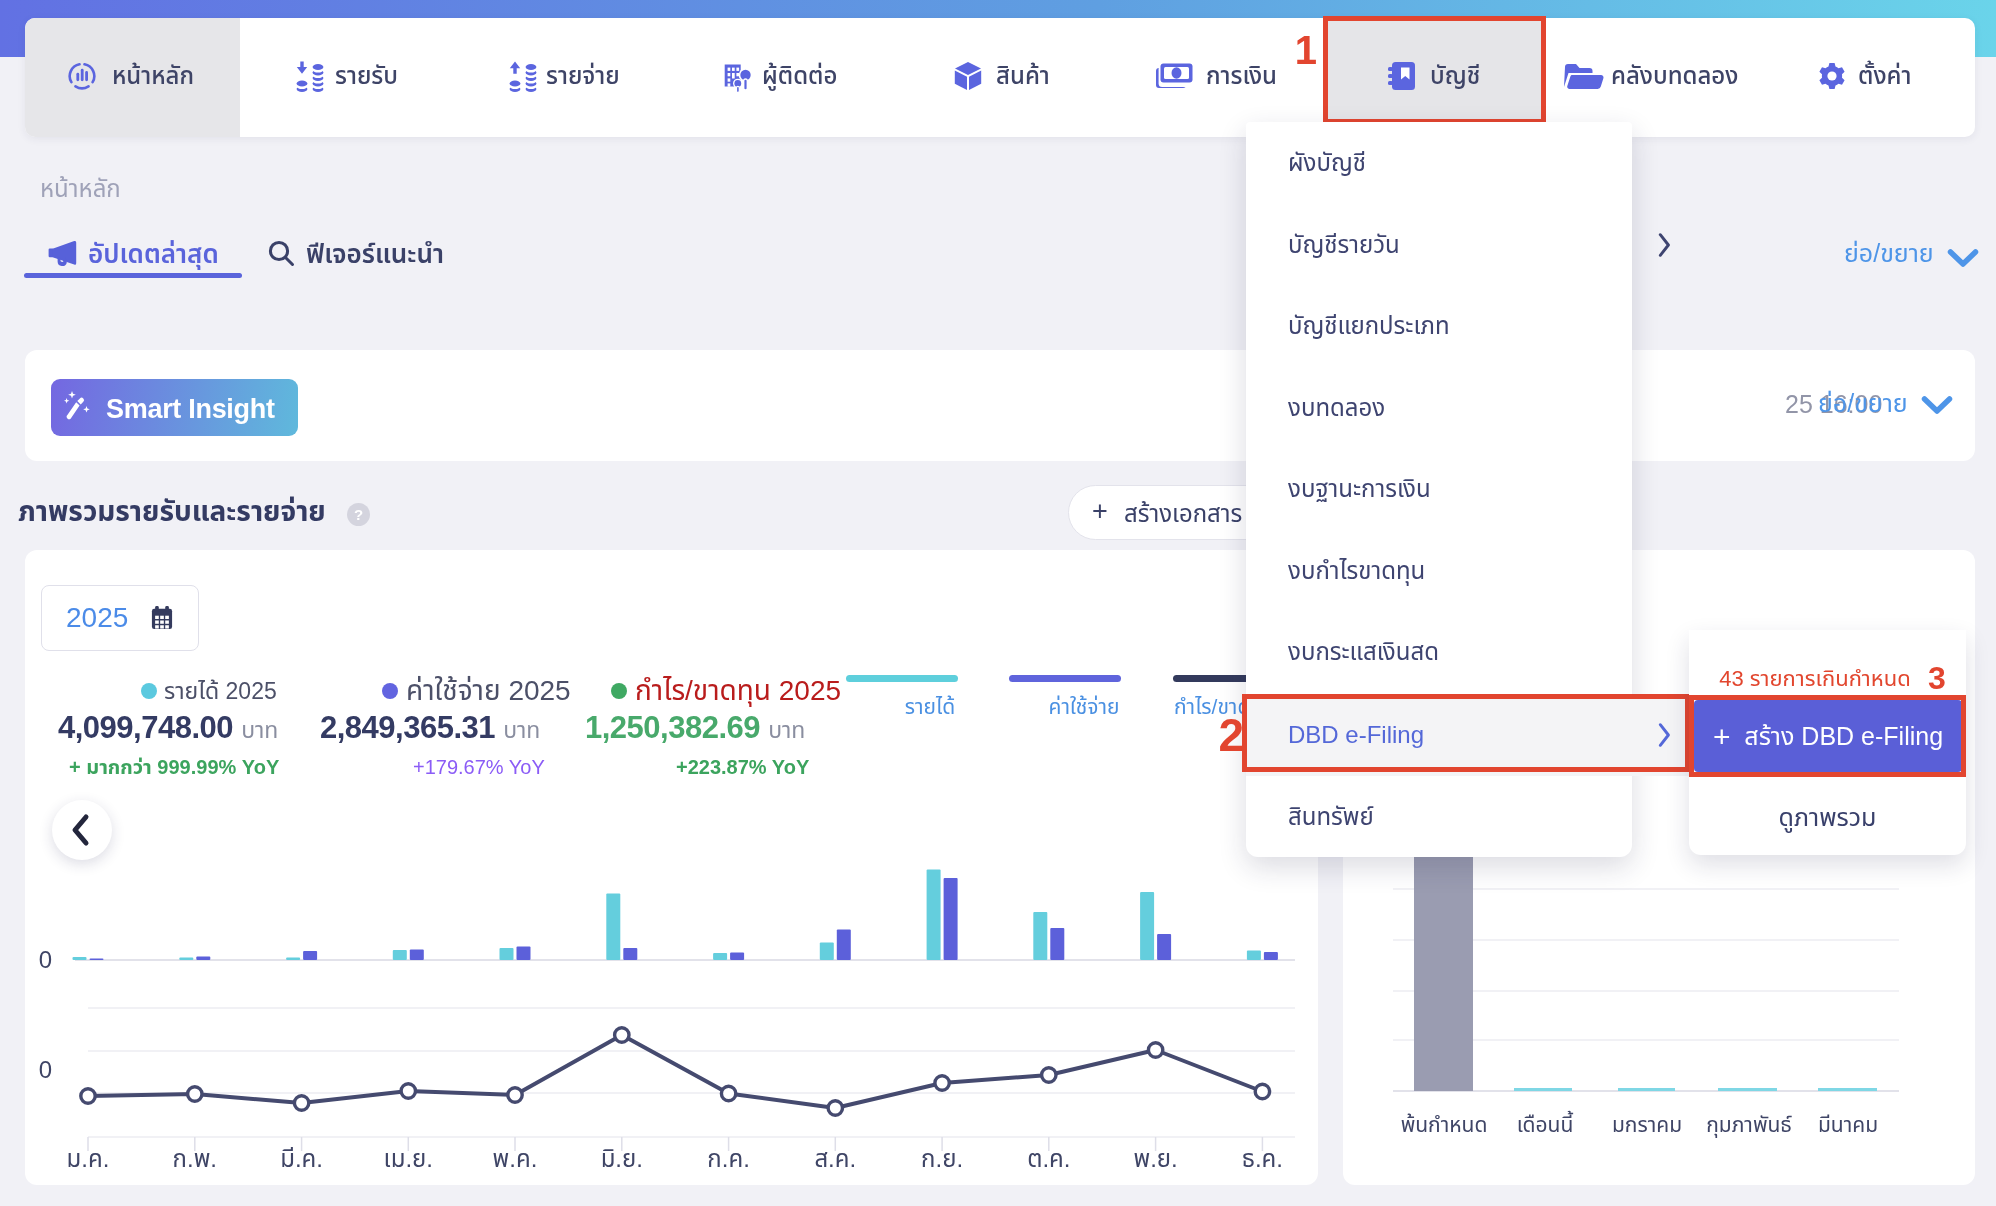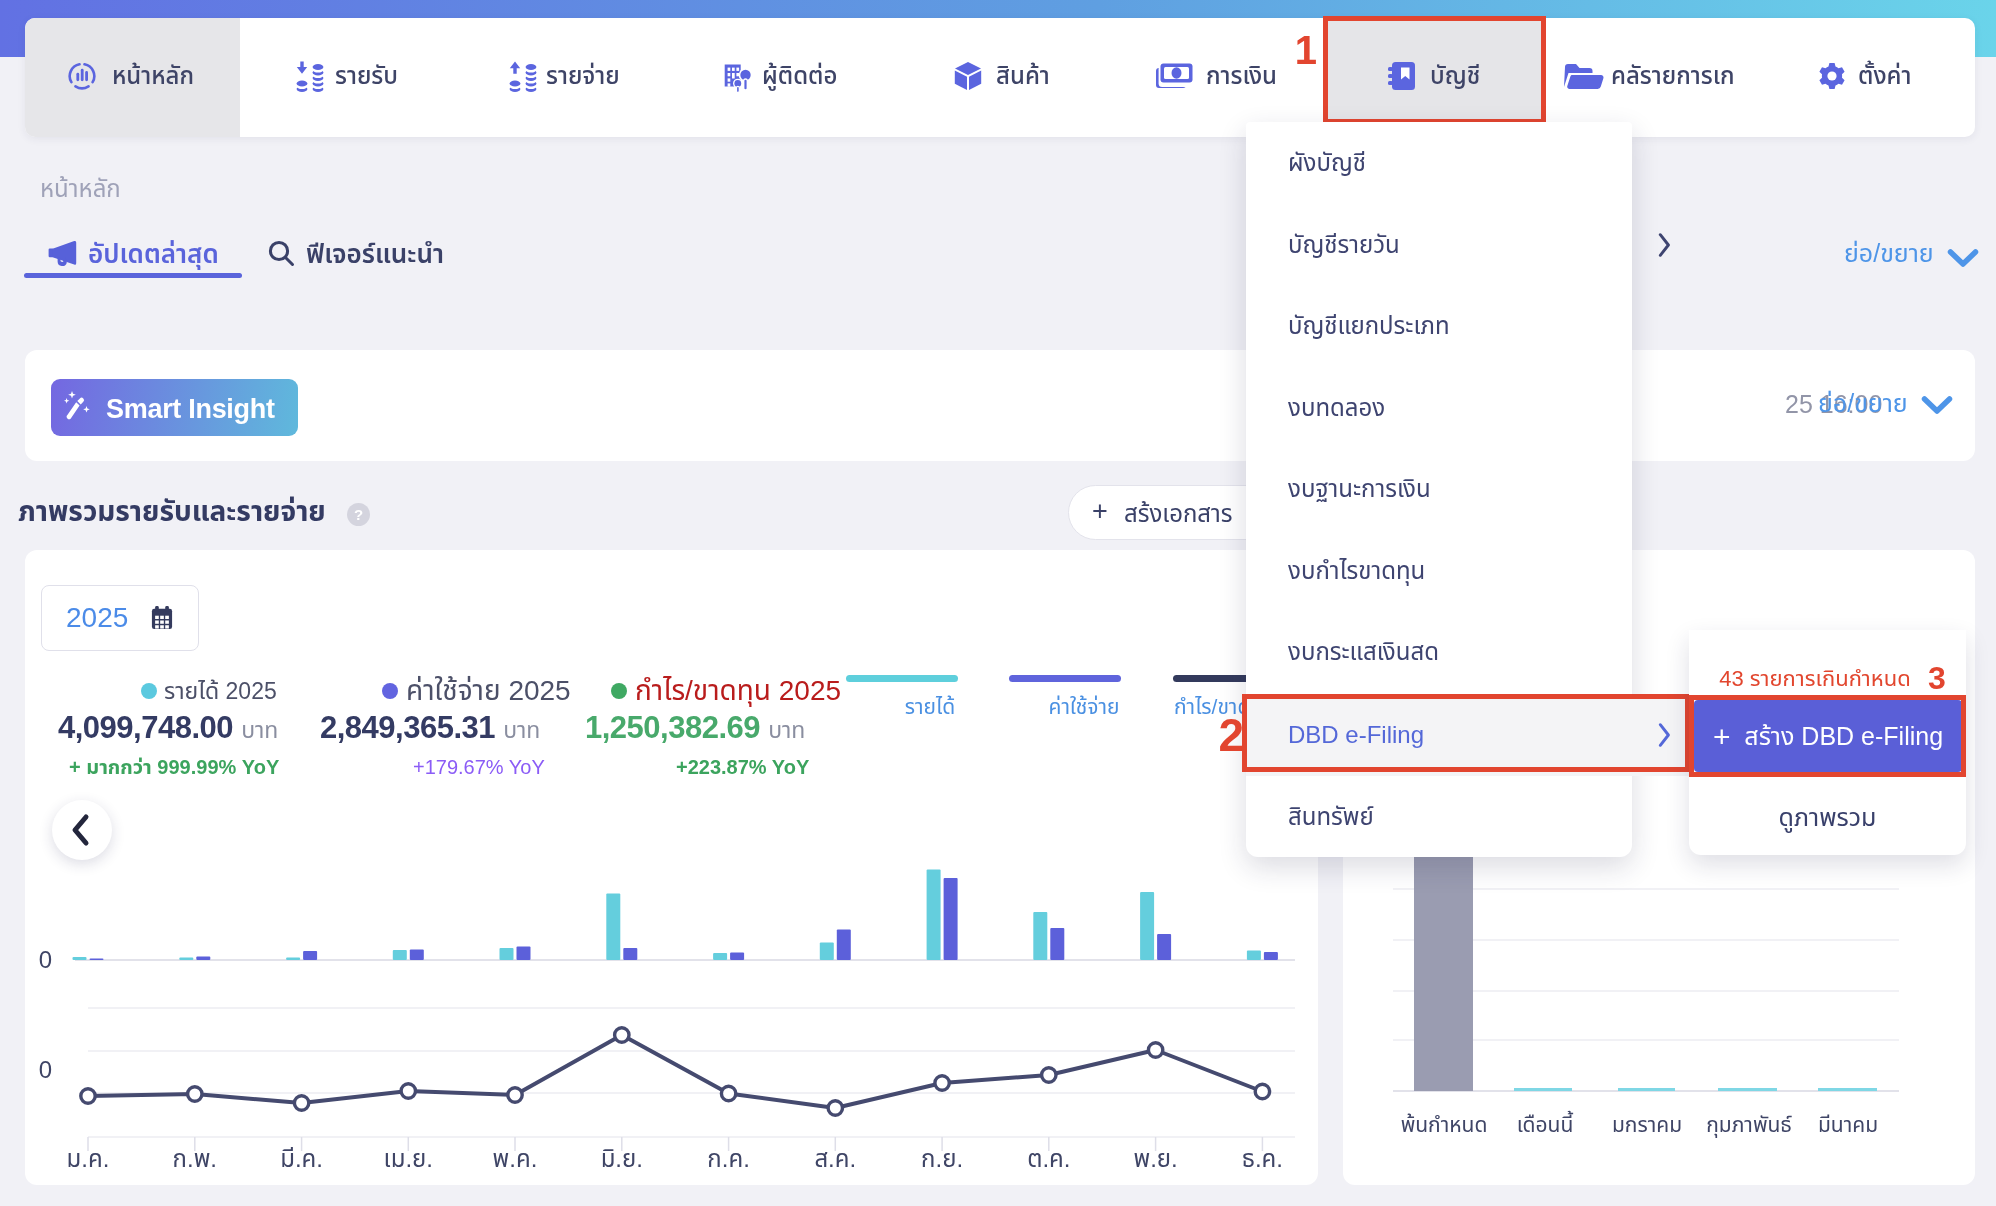--- a/index.html
+++ b/index.html
@@ -124,21 +124,21 @@
  <path d="M13 5.5 h8.5 v12 l-4.25 -3.4 -4.25 3.4 z" fill="#fff"></path>
 </svg>
 <div class="abs nav-label" style="left:1430px;top:62px;line-height:28px">บัญชี</div>
 
 <svg class="abs" style="left:1564px;top:64px" width="40" height="25" viewBox="0 0 40 25">
  <g fill="#5B65DF">
   <path d="M1 3 a3 3 0 0 1 3-3 h8 l3.5 4 h10 a3 3 0 0 1 3 3 v2 h-24 l-4.5 14 z"></path>
   <path d="M7.5 11 h29.5 a2.5 2.5 0 0 1 2.4 3.2 l-2.6 8.3 a3.4 3.4 0 0 1-3.2 2.5 h-28 a2.4 2.4 0 0 1-2.3-3.1 l2.9-9 a3.4 3.4 0 0 1 1.3-1.9 z"></path>
  </g>
 </svg>
-<div class="abs nav-label" style="left:1611px;top:62px;line-height:28px">คลัรายการเก</div>
+<div class="abs nav-label" style="left:1611px;top:62px;line-height:28px">คลังบทดลอง</div>
 
 <svg class="abs" style="left:1817px;top:62px" width="30" height="30" viewBox="0 0 30 30">
  <path fill="#5B65DF" d="M12.4 1 h5.2 l.9 3.6 a10.8 10.8 0 0 1 3 1.7l3.5-1 2.6 4.5-2.6 2.5a10.9 10.9 0 0 1 0 3.4l2.6 2.5-2.6 4.5-3.5-1a10.8 10.8 0 0 1-3 1.7L17.6 27h-5.2l-.9-3.6a10.8 10.8 0 0 1-3-1.7l-3.5 1L2.4 18.2 5 15.7a10.9 10.9 0 0 1 0-3.4L2.4 9.8 5 5.3l3.5 1a10.8 10.8 0 0 1 3-1.7z"></path>
  <circle cx="15" cy="14" r="4.6" fill="#fff"></circle>
 </svg>
 <div class="abs nav-label" style="left:1858px;top:62px;line-height:28px">ตั้งค่า</div>
 
 <div class="abs" style="left:1323px;top:16px;width:223px;height:108px;border:5px solid #E2452F"></div>
 <div class="abs" style="left:1270px;top:30px;width:47px;text-align:right;font-size:40px;font-weight:700;color:#E2452F;line-height:40px">1</div>
 
@@ -179,21 +179,21 @@
 <div class="abs" style="left:1818px;top:389px;font-size:25px;color:#4E95E8;line-height:28px">ย่อ/ขยาย</div>
 <svg class="abs" style="left:1921px;top:395px" width="32" height="22" viewBox="0 0 32 22">
  <polyline points="3.5,4 16,16 28.5,4" fill="none" stroke="#4E95E8" stroke-width="5.5" stroke-linecap="round" stroke-linejoin="round"></polyline>
 </svg>
 
 <div class="abs" style="left:18px;top:491px;font-size:28px;font-weight:700;color:#343B63">ภาพรวมรายรับและรายจ่าย</div>
 <div class="abs" style="left:347px;top:503px;width:23px;height:23px;border-radius:50%;background:#D4D4DE;color:#fff;font-size:15px;font-weight:700;text-align:center;line-height:23px">?</div>
 
 <div class="abs" style="left:1068px;top:485px;width:225px;height:55px;background:#fff;border:1px solid #E3E3EB;border-radius:28px"></div>
 <div class="abs" style="left:1092px;top:498px;font-size:27px;color:#3A4168;line-height:27px">+</div>
-<div class="abs" style="left:1124px;top:497px;font-size:24px;color:#3A4168">สร้งเอกสาร</div>
+<div class="abs" style="left:1124px;top:497px;font-size:24px;color:#3A4168">สร้างเอกสาร</div>
 
 <div class="abs" style="left:25px;top:550px;width:1293px;height:635px;background:#fff;border-radius:12px"></div>
 
 <div class="abs" style="left:1343px;top:550px;width:632px;height:635px;background:#fff;border-radius:12px"></div>
 
 <div class="abs" style="left:41px;top:585px;width:158px;height:66px;background:#fff;border:1.5px solid #E0E0EA;border-radius:8px"></div>
 <div class="abs" style="left:66px;top:603px;font-size:28px;color:#4B8BE8;line-height:30px">2025</div>
 <svg class="abs" style="left:151px;top:606px" width="22" height="24" viewBox="0 0 24 26">
  <rect x="1" y="3" width="22" height="22" rx="2.5" fill="#343B5E"></rect>
  <rect x="4.5" y="0" width="4" height="6" rx="1.5" fill="#343B5E"></rect>

